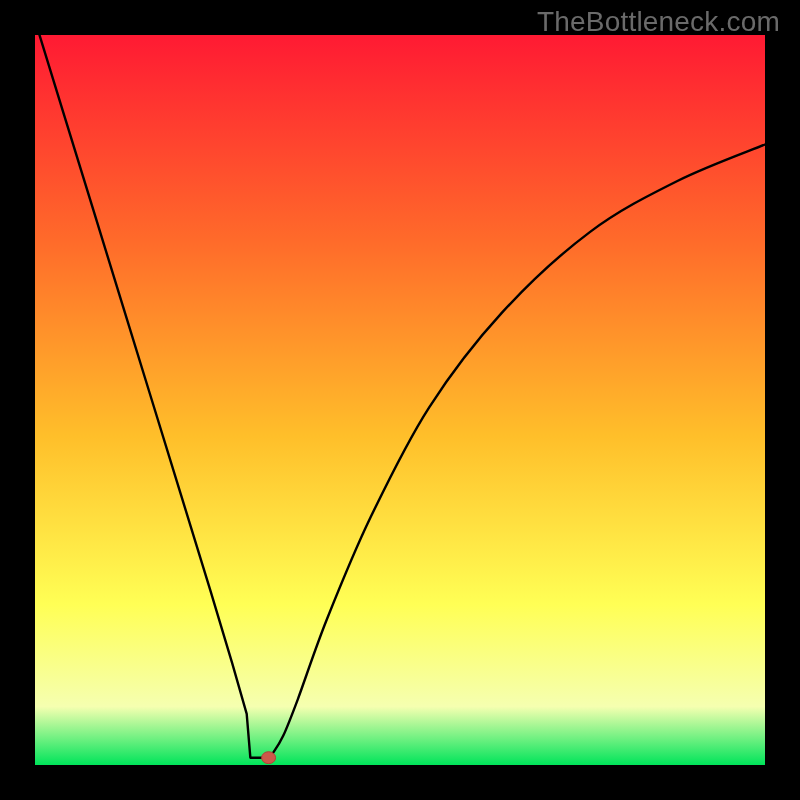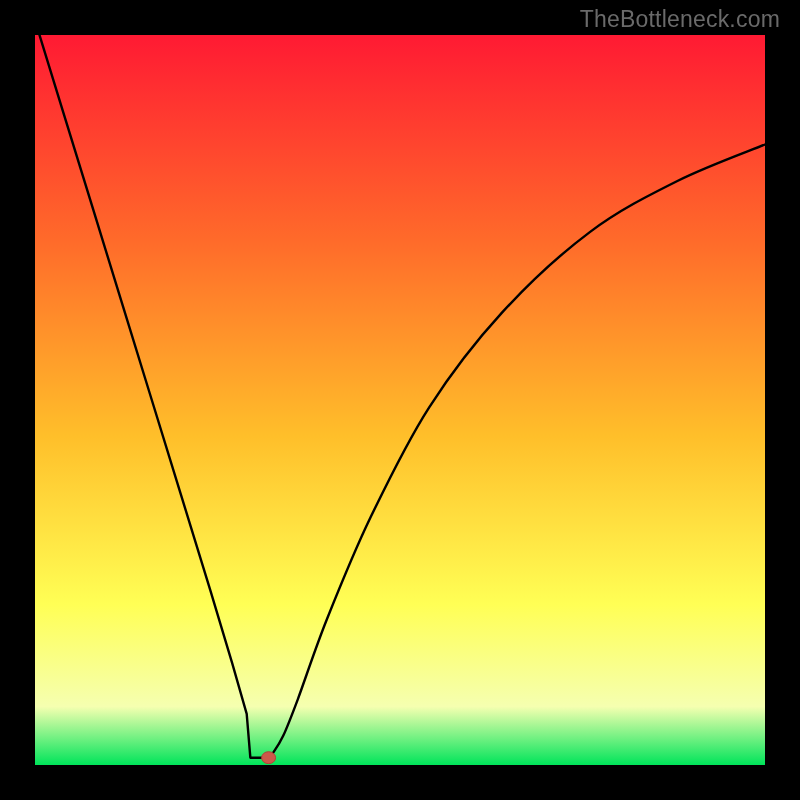--- a/index.html
+++ b/index.html
@@ -25,21 +25,21 @@
     top: 35px;
     width: 730px;
     height: 730px;
     overflow: hidden;
   }
   .watermark {
     position: absolute;
     top: 6px;
     right: 20px;
     color: #6a6a6a;
-    font-size: 23px;
+    font-size: 28px;
     font-weight: 500;
     letter-spacing: 0.2px;
   }
   svg {
     display: block;
   }
 </style>
 </head>
 <body>
 

